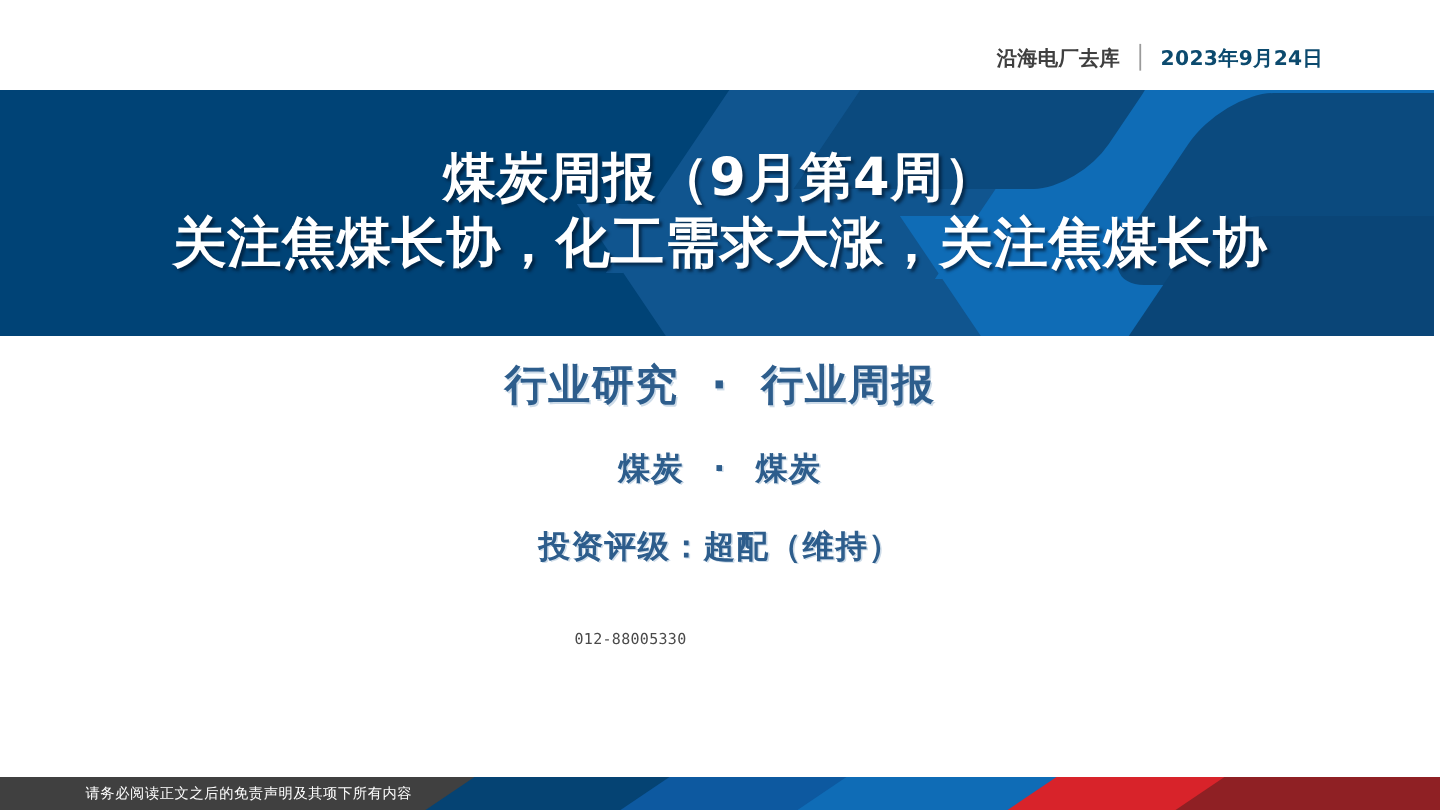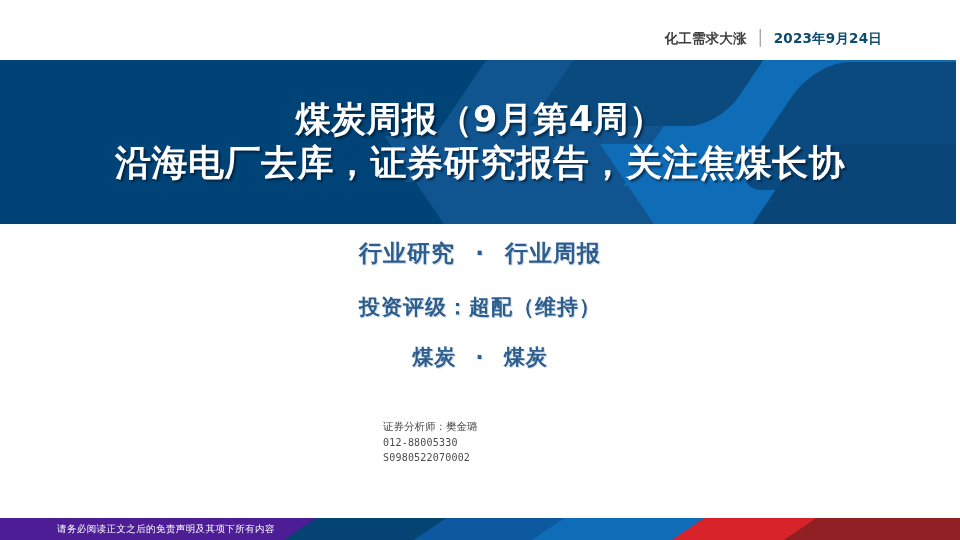--- a/index.html
+++ b/index.html
@@ -136,21 +136,21 @@
     left: 0; top: 238px;
     width: 960px;
     text-align: center;
   }
   .mid-row {
     color: #2d5d8c;
     font-weight: 700;
     white-space: nowrap;
     text-shadow: 1px 1px 0 rgba(200,215,230,.9);
   }
-  .mid-r1 { font-size: 23px; letter-spacing: 1px; }
+  .mid-r1 { font-size: 28px; letter-spacing: 1px; }
   .mid-r2 { font-size: 21px; letter-spacing: 1px; margin-top: 22px; }
   .mid-r3 { font-size: 21px; letter-spacing: 1px; margin-top: 24px; }
   .mid-dot { padding: 0 11px; font-weight: 700; }
 
   
   .analyst {
     position: absolute;
     left: 383px;
     top: 419px;
     font-size: 10.5px;
@@ -162,21 +162,21 @@
     font-family: "DejaVu Sans Mono", "Liberation Mono", monospace;
     font-size: 10px;
     letter-spacing: .2px;
   }
 
   
   .footer {
     position: absolute;
     left: 0; bottom: 0;
     width: 960px; height: 22px;
-    background: #4c1d95;
+    background: #404040;
     overflow: hidden;
   }
   .footer-note {
     position: absolute;
     left: 57px; top: 0;
     height: 22px;
     display: flex;
     align-items: center;
     font-size: 9.5px;
     color: #ffffff;
@@ -191,58 +191,56 @@
   .fb-1 { left: 300px;  width: 200px; background: #054373; transform: skewX(-56deg); }
   .fb-2 { left: 430px;  width: 160px; background: #0d59a0; transform: skewX(-56deg); }
   .fb-3 { left: 548px;  width: 180px; background: #0f6cb6; transform: skewX(-56deg); }
   .fb-4 { left: 688px;  width: 150px; background: #d8232a; transform: skewX(-56deg); }
   .fb-5 { left: 800px;  width: 210px; background: #8f2024; transform: skewX(-56deg); }
 </style>
 </head>
 <body>
 
 <div class="topmeta">
-  <span class="t-label">化工需求大涨</span>
+  <span class="t-label">沿海电厂去库</span>
   <span class="t-sep">│</span>
   <span class="t-date">2023年9月24日</span>
 </div>
 
 <div class="banner">
   <div class="deco deco-a"></div>
   <div class="deco deco-b"></div>
   <div class="deco deco-c"></div>
   <div class="deco deco-d"></div>
   <div class="deco deco-e"></div>
   <div class="deco deco-f"></div>
   <div class="deco deco-g"></div>
 
   <div class="titles">
     <div class="title-line1">煤炭周报（9月第4周）</div>
-    <div class="title-line2">沿海电厂去库，证券研究报告，关注焦煤长协</div>
+    <div class="title-line2">关注焦煤长协，化工需求大涨，关注焦煤长协</div>
   </div>
 </div>
 
 <div class="mid">
   <div class="mid-row mid-r1">
     <span>行业研究</span>
     <span class="mid-dot">·</span>
     <span>行业周报</span>
   </div>
-  <div class="mid-row mid-r3">投资评级：超配（维持）</div>
   <div class="mid-row mid-r2">
     <span>煤炭</span>
     <span class="mid-dot">·</span>
     <span>煤炭</span>
   </div>
+  <div class="mid-row mid-r3">投资评级：超配（维持）</div>
 </div>
 
 <div class="analyst">
-  <div>证券分析师：樊金璐</div>
   <div class="mono">012-88005330</div>
-  <div class="mono">S0980522070002</div>
 </div>
 
 <div class="footer">
   <div class="fband fb-1"></div>
   <div class="fband fb-2"></div>
   <div class="fband fb-3"></div>
   <div class="fband fb-4"></div>
   <div class="fband fb-5"></div>
   <div class="footer-note">请务必阅读正文之后的免责声明及其项下所有内容</div>
 </div>

